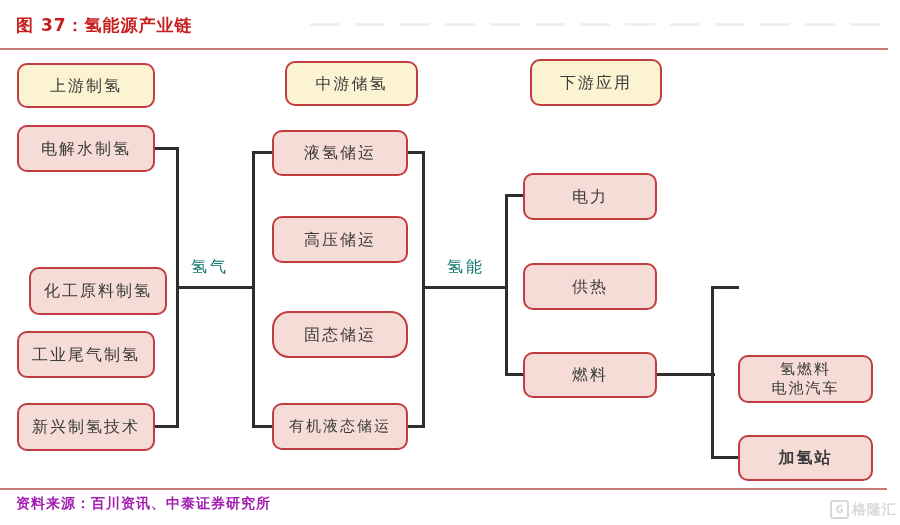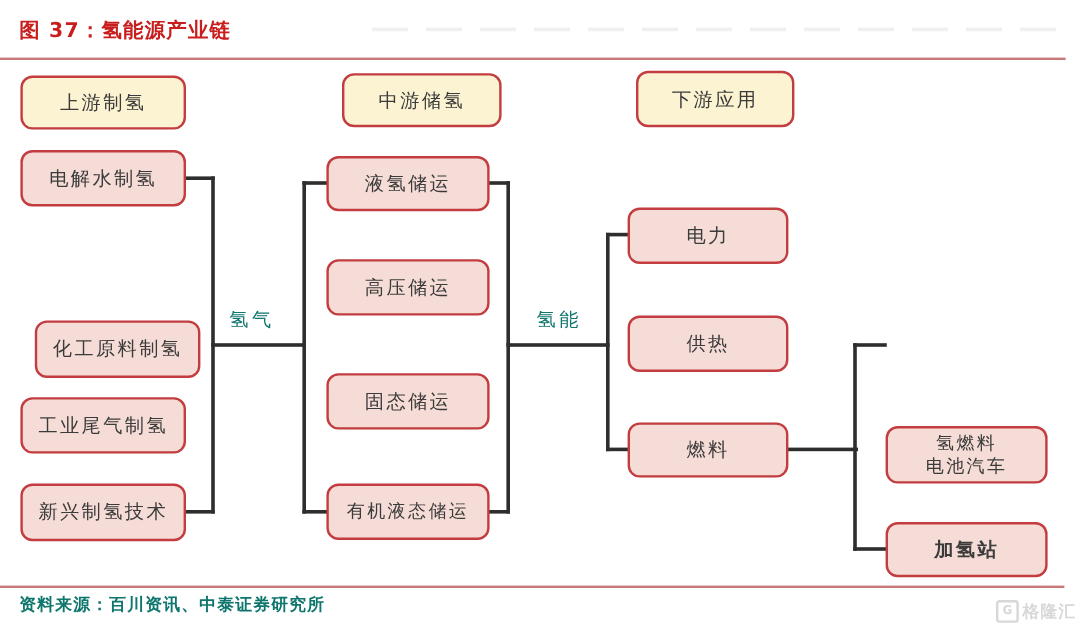--- a/index.html
+++ b/index.html
@@ -34,21 +34,21 @@
     display:flex;flex-direction:column;align-items:center;justify-content:center;
     font-size:16px;letter-spacing:2px;line-height:1.25;text-align:center;
   }
   .box.yellow{background:var(--yellow);}
   .hl,.vl{position:absolute;background:var(--line);z-index:1;}
   .edge-label{
     position:absolute;z-index:3;color:#0f766e;font-size:16px;letter-spacing:3px;
   }
   .source{
     position:absolute;left:16px;top:495px;font-size:14px;font-weight:bold;
-    color:#0f766e;letter-spacing:1px;
+    color:#a21caf;letter-spacing:1px;
   }
   .watermark{
     position:absolute;left:830px;top:500px;display:flex;align-items:center;gap:3px;
     color:#d8d8d8;z-index:4;
   }
   .watermark .wm-icon{
     width:15px;height:15px;border:2px solid #d8d8d8;border-radius:3px;
     font-size:10px;font-weight:bold;display:flex;align-items:center;justify-content:center;
   }
   .watermark .wm-text{font-size:14px;font-weight:bold;letter-spacing:1px;}
@@ -84,21 +84,21 @@
   <div class="box" style="left:17px;top:403px;width:138px;height:48px;">
     <span>新兴制氢技术</span>
   </div>
 
   <div class="box" style="left:272px;top:130px;width:136px;height:46px;">
     <span>液氢储运</span>
   </div>
   <div class="box" style="left:272px;top:216px;width:136px;height:47px;">
     <span>高压储运</span>
   </div>
-  <div class="box" style="left:272px;top:311px;width:136px;height:47px;">
+  <div class="box" style="left:272px;top:311px;width:136px;height:47px;border-radius:17px;">
     <span>固态储运</span>
   </div>
   <div class="box" style="left:272px;top:403px;width:136px;height:47px;font-size:15px;">
     <span>有机液态储运</span>
   </div>
 
   <div class="box" style="left:523px;top:173px;width:134px;height:47px;">
     <span>电力</span>
   </div>
   <div class="box" style="left:523px;top:263px;width:134px;height:47px;">

